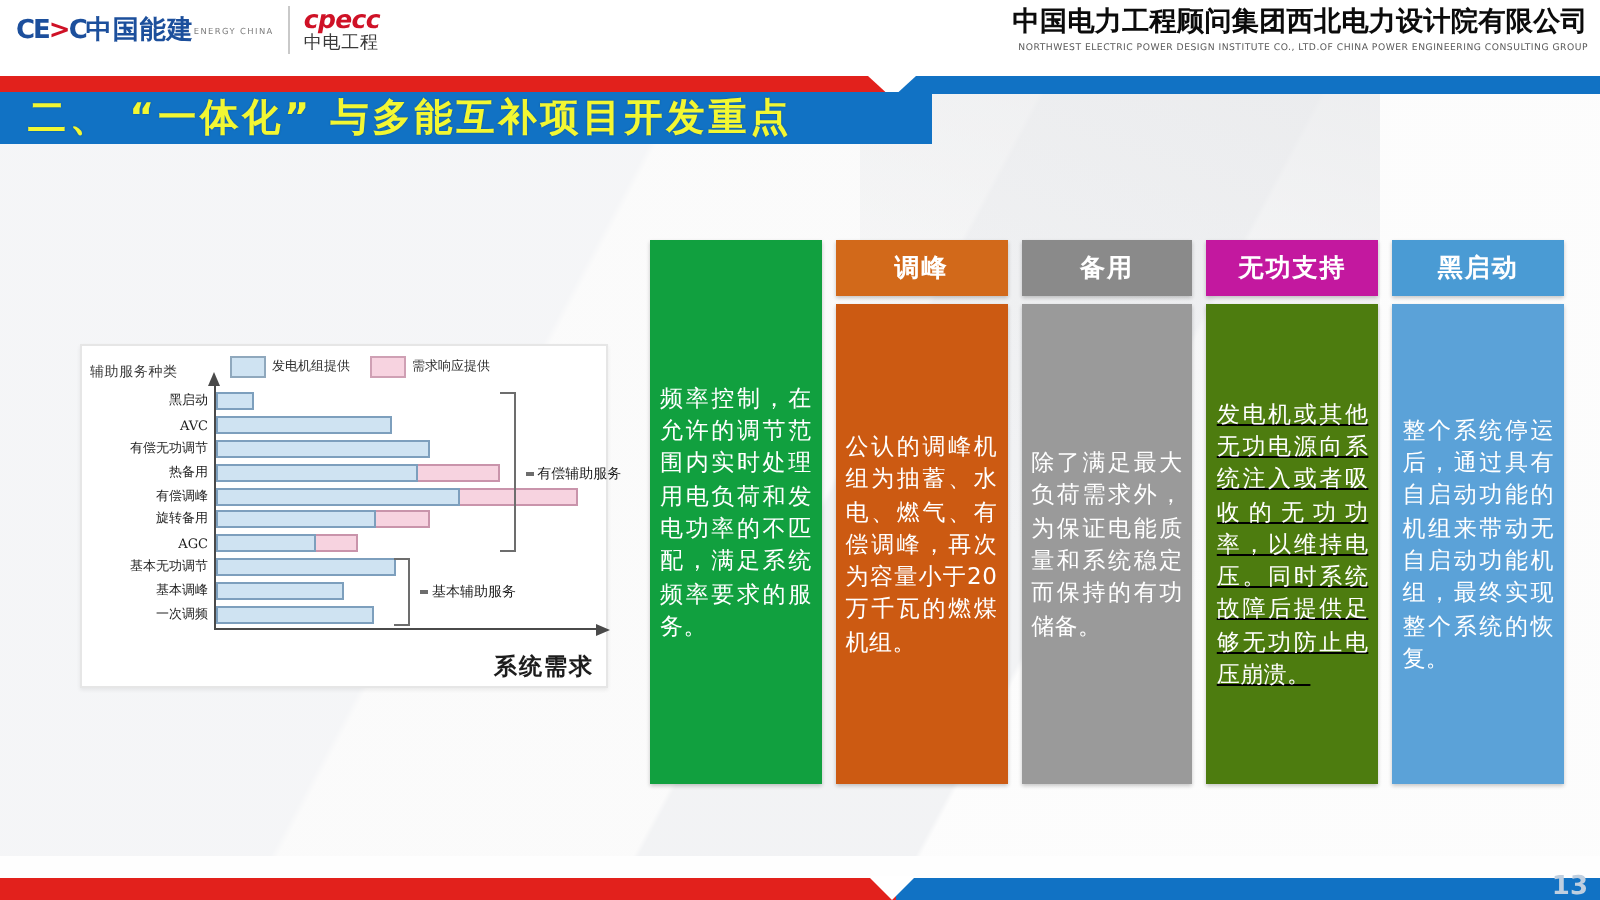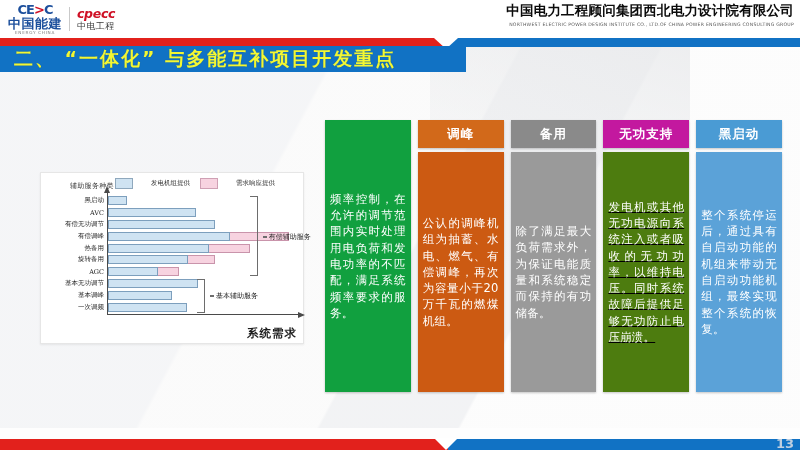--- a/index.html
+++ b/index.html
@@ -15,21 +15,21 @@
   .bg-wash{position:absolute;left:0;top:38px;right:0;bottom:22px;
     background:
       linear-gradient(118deg, #f3f4f6 0%, #f3f4f6 34%, #fafafa 34.4%, #fafafa 52%, #f0f1f3 52.3%, #f0f1f3 66%, #fcfcfc 66.3%, #fcfcfc 100%);
     opacity:.85;}
   .bg-wash2{position:absolute;left:430px;top:36px;width:260px;bottom:24px;
     background:linear-gradient(200deg,#e9eaec 0%, rgba(255,255,255,0) 62%);opacity:.8;}
 
   
   .header{position:absolute;left:0;top:0;right:0;height:38px;background:#ffffff;z-index:5;}
   .logo{position:absolute;left:8px;top:3px;display:flex;align-items:center;gap:7px;}
-  .logo-ce{display:flex;flex-direction:column;align-items:center;line-height:1;}
+  .logo-ce{display:flex;flex-direction:row;align-items:center;line-height:1;}
   .ce-mark{font-family:"DejaVu Sans",sans-serif;font-weight:bold;font-size:13px;color:#1c4f9c;letter-spacing:-1px;}
   .ce-mark .r{color:#cf1126;}
   .ce-cn{font-size:13px;color:#1c4f9c;font-weight:bold;margin-top:1px;letter-spacing:.5px;}
   .ce-en{font-size:4.2px;color:#7b7b7b;letter-spacing:.7px;margin-top:1px;}
   .divider{width:1px;height:24px;background:#c9c9c9;}
   .logo-cp{display:flex;flex-direction:column;line-height:1.15;}
   .cp-mark{font-size:12.5px;color:#cf1126;font-weight:bold;font-style:italic;letter-spacing:-.3px;}
   .cp-cn{font-size:9px;color:#3a3a3a;letter-spacing:.4px;}
   .org{position:absolute;right:6px;top:2px;text-align:right;}
   .org-cn{font-size:13.5px;font-weight:bold;color:#0b0b0b;letter-spacing:.2px;white-space:nowrap;}
@@ -44,23 +44,23 @@
   .title-bar{position:absolute;left:0;top:46px;width:58.2%;height:26px;background:#1172c4;z-index:4;
     display:flex;align-items:center;box-sizing:border-box;padding-left:14px;}
   .title-text{color:#f2f733;font-size:19px;font-weight:bold;letter-spacing:2px;white-space:nowrap;
     text-shadow:0 0 1px rgba(0,0,0,.25);}
 
   
   .chart-card{position:absolute;left:40px;top:172px;width:262px;height:170px;background:#ffffff;
     border:1px solid #e6e6e6;box-shadow:0 1px 2px rgba(0,0,0,.07);z-index:3;}
   .chart-inner{position:absolute;inset:0;}
   .cat-axis-title{position:absolute;left:4px;top:8px;font-size:7px;color:#3a3a3a;white-space:nowrap;
-    letter-spacing:.3px;font-family:Liberation Serif, serif;margin-left:25px;}
+    letter-spacing:.3px;font-family:Liberation Serif, serif;}
   .legend{position:absolute;left:74px;top:5px;display:flex;gap:10px;align-items:center;}
-  .legend-item{display:flex;align-items:center;gap:18px;}
+  .legend-item{display:flex;align-items:center;gap:3px;}
   .lg-swatch{width:16px;height:9px;border:1px solid #8fa8bd;}
   .lg-blue{background:#cfe3f2;}
   .lg-pink{background:#f7d3e0;border-color:#cfa0b4;}
   .lg-label{font-size:6.5px;color:#2e2e2e;white-space:nowrap;font-family:"DejaVu Serif","Liberation Serif",serif;}
 
   .plot{position:absolute;left:66px;top:22px;right:8px;bottom:30px;}
   .y-axis{position:absolute;left:0;top:-2px;bottom:-2px;width:1px;background:#4a4a4a;}
   .y-arrow{position:absolute;left:-3px;top:-7px;width:0;height:0;
     border-left:3.5px solid transparent;border-right:3.5px solid transparent;border-bottom:7px solid #4a4a4a;}
   .x-axis{position:absolute;left:0;right:-6px;bottom:-2px;height:1px;background:#4a4a4a;}
@@ -163,28 +163,28 @@
             </div>
             <div class="row">
               <div class="row-label">AVC</div>
               <div class="seg seg-blue" style="width: 47%;"></div>
             </div>
             <div class="row">
               <div class="row-label">有偿无功调节</div>
               <div class="seg seg-blue" style="width: 57%;"></div>
             </div>
             <div class="row">
+              <div class="row-label">热备用</div>
+              <div class="seg seg-blue" style="width: 54%;"></div>
+              <div class="seg seg-pink" style="width: 22%;"></div>
+            </div>
+            <div class="row">
               <div class="row-label">有偿调峰</div>
               <div class="seg seg-blue" style="width: 65%;"></div>
               <div class="seg seg-pink" style="width: 32%;"></div>
-            </div>
-            <div class="row">
-              <div class="row-label">热备用</div>
-              <div class="seg seg-blue" style="width: 54%;"></div>
-              <div class="seg seg-pink" style="width: 22%;"></div>
             </div>
             <div class="row">
               <div class="row-label">旋转备用</div>
               <div class="seg seg-blue" style="width: 43%;"></div>
               <div class="seg seg-pink" style="width: 14%;"></div>
             </div>
             <div class="row">
               <div class="row-label">AGC</div>
               <div class="seg seg-blue" style="width: 27%;"></div>
               <div class="seg seg-pink" style="width: 11%;"></div>

